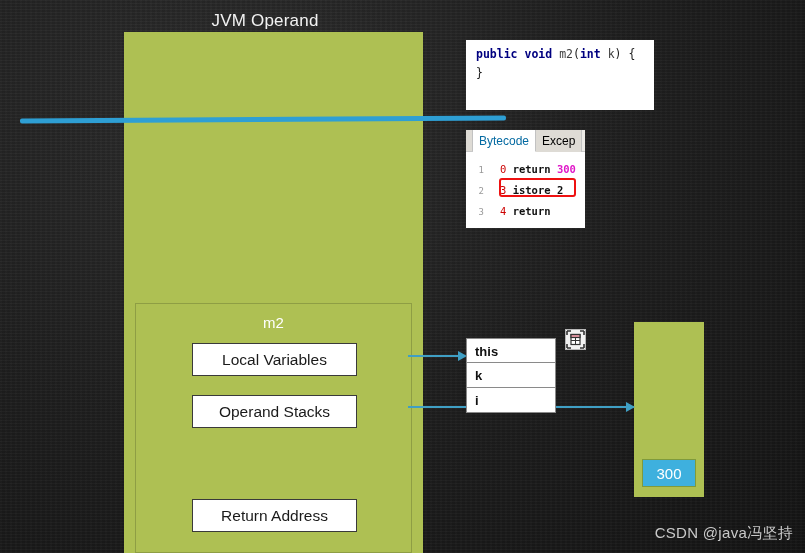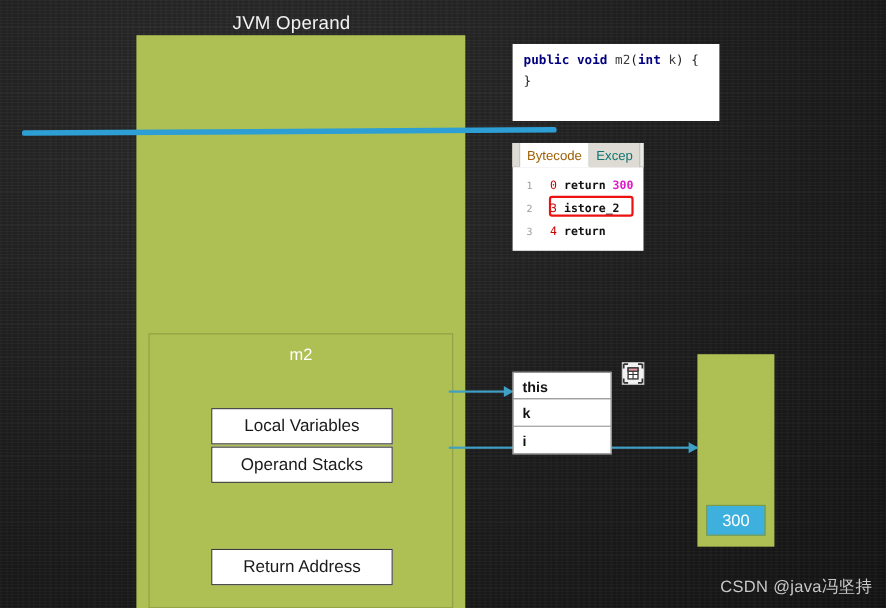--- a/index.html
+++ b/index.html
@@ -69,22 +69,22 @@
   .frame-box {
     position: absolute;
     left: 56px;
     width: 165px; height: 33px;
     background: #ffffff;
     border: 1px solid #3a3a3a;
     display: flex; align-items: center; justify-content: center;
     color: #1a1a1a;
     font-size: 15.5px;
   }
-  #box-local   { top: 39px; margin-top: 28px;  }
-  #box-operand { top: 102px;  }
+  #box-local   { top: 39px;  }
+  #box-operand { top: 91px;  }
   #box-dynamic { top: 143px; }
   #box-return  { top: 195px; }
 
   
   #code-panel {
     position: absolute;
     left: 466px; top: 40px;
     width: 188px; height: 70px;
     background: #ffffff;
     z-index: 7;
@@ -115,22 +115,22 @@
     display: flex; height: 22px;
     background: #eceae6;
     border-bottom: 1px solid #c9c9c9;
   }
   .bc-tab-stub { width: 7px; background: #dedbd5; border-right: 1px solid #c2c2c2; }
   .bc-tab {
     padding: 0 6px; height: 22px; line-height: 22px;
     font-size: 12px; color: #1a1a1a;
     border-right: 1px solid #c2c2c2;
   }
-  .bc-tab.active { background: #ffffff; color: #a16207; border-bottom: 1px solid #ffffff; }
-  .bc-tab.inactive { background: #dedbd5; color: #0f766e; }
+  .bc-tab.active { background: #ffffff; color: #0369a1; border-bottom: 1px solid #ffffff; }
+  .bc-tab.inactive { background: #dedbd5; color: #000000; }
   #bc-body {
     padding: 7px 0 0 4px;
     font-family: "DejaVu Sans Mono", monospace;
     font-size: 10.5px;
   }
   .bc-row { height: 21px; line-height: 21px; white-space: pre; position: relative; }
   .bc-ln  { color: #9a9a9a; display: inline-block; width: 14px; text-align: right; font-size: 9px; }
   .bc-off { color: #cc0000; display: inline-block; width: 16px; text-align: right; }
   .bc-op  { color: #111111; font-weight: bold; }
   .bc-arg { color: #e018c8; font-weight: bold; }

